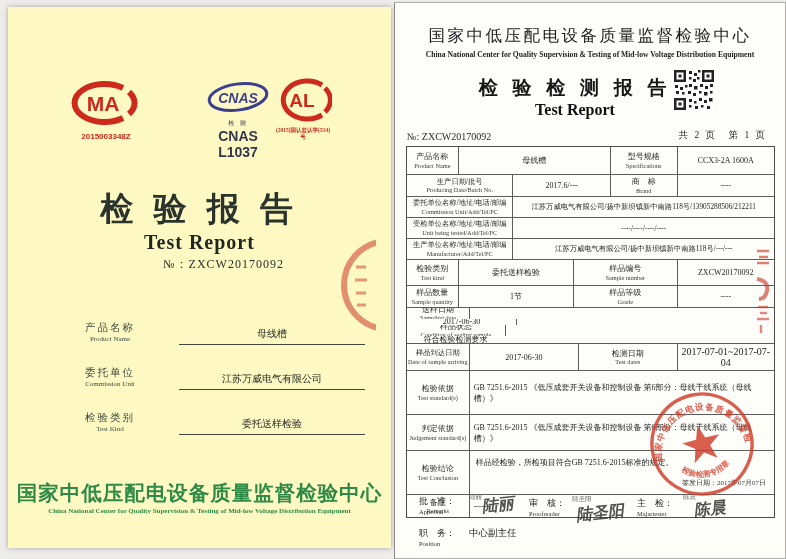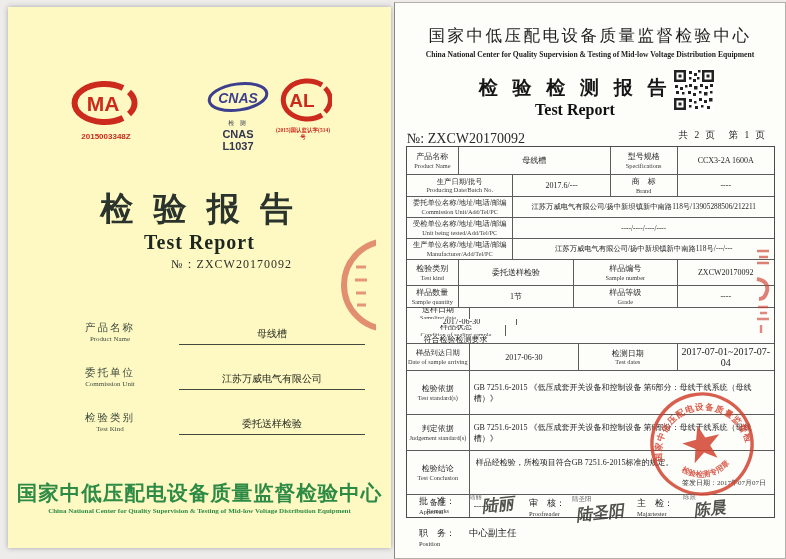--- a/index.html
+++ b/index.html
@@ -8,39 +8,39 @@
   .page-left{position:absolute;left:8px;top:7px;width:383px;height:541px;
 0             background:#f7ef9f;box-shadow:0 0 5px rgba(0,0,0,.3);overflow:hidden;}
   .page-left{background:#fef9c3;}
   .page-right{position:absolute;left:394px;top:2px;width:390px;height:555px;
               background:#fdfdfa;border:1px solid #b3b0a8;border-left:1px solid #8a8880;overflow:hidden;}
   .abs{position:absolute;}
 
   
   .logo-num{font-family:"Liberation Sans",sans-serif;font-weight:bold;color:#cc2a1d;font-size:8px;text-align:center;margin-top:1px;}
   .cnas-cap1{font-size:6px;color:#33364f;text-align:center;letter-spacing:2px;}
-  .cnas-cap2{font-family:"Liberation Sans",sans-serif;font-weight:bold;font-size:11px;color:#33364f;text-align:center;}
+  .cnas-cap2{font-family:"Liberation Sans",sans-serif;font-weight:bold;font-size:14px;color:#33364f;text-align:center;}
   .cal-cap{font-size:5.5px;color:#cc2a1d;text-align:center;font-weight:bold;}
   .cover-title{font-size:33px;font-weight:bold;letter-spacing:6px;color:#2a332c;text-align:center;}
   .cover-title-en{font-size:20px;font-weight:bold;color:#1e2620;text-align:center;letter-spacing:1px;}
   .cover-no{font-size:12px;color:#2a2f2a;text-align:center;letter-spacing:1px;}
   .cfield-lab{width:100px;text-align:center;color:#3c4a3f;}
   .cfield-lab .cn{font-size:10.5px;letter-spacing:2px;}
   .cfield-lab .en{font-size:7px;}
   .cfield-val{position:absolute;left:119px;width:186px;text-align:center;font-size:10px;color:#23281f;
               border-bottom:1px solid #42483c;padding-bottom:3px;}
   .cover-foot-cn{font-size:20.5px;font-weight:bold;color:#2e8b46;text-align:center;letter-spacing:1px;}
   .cover-foot-en{font-size:7px;font-weight:bold;color:#2e8b46;text-align:center;}
 
   
   .rep-head-cn{font-size:16.5px;color:#1c1c1c;text-align:center;letter-spacing:2.5px;}
   .rep-head-en{font-size:7.6px;font-weight:bold;color:#1c1c1c;text-align:center;}
   .rep-title-cn{font-size:19px;font-weight:bold;letter-spacing:5px;color:#161616;text-align:center;}
   .rep-title-en{font-size:16px;font-weight:bold;color:#111;text-align:center;}
-  .no-line{font-size:14px;color:#2a2a2a;}
+  .no-line{font-size:10px;color:#2a2a2a;}
   .page-info{font-size:9.5px;color:#1d1d1d;letter-spacing:2px;}
 
   .tbl{position:absolute;left:11px;top:143px;width:369px;border:1px solid #4c4c4c;
        box-sizing:border-box;background:transparent;}
   .tr{display:flex;border-bottom:1px solid #5c5c5c;box-sizing:border-box;}
   .tr.last{border-bottom:none;}
   .cell{border-right:1px solid #5c5c5c;box-sizing:border-box;display:flex;flex-direction:column;
         justify-content:center;align-items:center;text-align:center;overflow:hidden;padding:0 1px;}
   .cell.end{border-right:none;}
   .cell .cn{font-size:8px;color:#2c2c2c;line-height:1.15;}
@@ -87,21 +87,21 @@
     <svg width="58" height="46" viewBox="0 0 58 46">
       <path d="M 48,8 A 24 19 0 1 0 48,38" fill="none" stroke="#cc2a1d" stroke-width="5"></path>
       <path d="M 51,11 A 24 19 0 0 1 51,35" fill="none" stroke="#cc2a1d" stroke-width="5"></path>
       <text x="28" y="30" font-family="Liberation Sans,sans-serif" font-size="19" font-weight="bold" fill="#cc2a1d" text-anchor="middle">AL</text>
     </svg>
     <div class="cal-cap">(2015)国认监认字(514)号</div>
   </div>
 
   <div class="abs cover-title" style="left:0;top:180px;width:383px;">检 验 报 告</div>
   <div class="abs cover-title-en" style="left:0;top:224px;width:383px;">Test Report</div>
-  <div class="abs cover-no" style="left:16px;top:249px;width:383px;padding-left:16px;">№：ZXCW20170092</div>
+  <div class="abs cover-no" style="left:8px;top:249px;width:383px;padding-left:16px;">№：ZXCW20170092</div>
 
   <div class="abs" style="left:52px;top:314px;width:300px;">
     <div style="position:relative;height:45px;">
       <div class="cfield-lab">
         <div class="cn">产品名称</div>
         <div class="en">Product Name</div>
       </div>
       <div class="cfield-val" style="top:6px;">母线槽</div>
     </div>
     <div style="position:relative;height:45px;">

